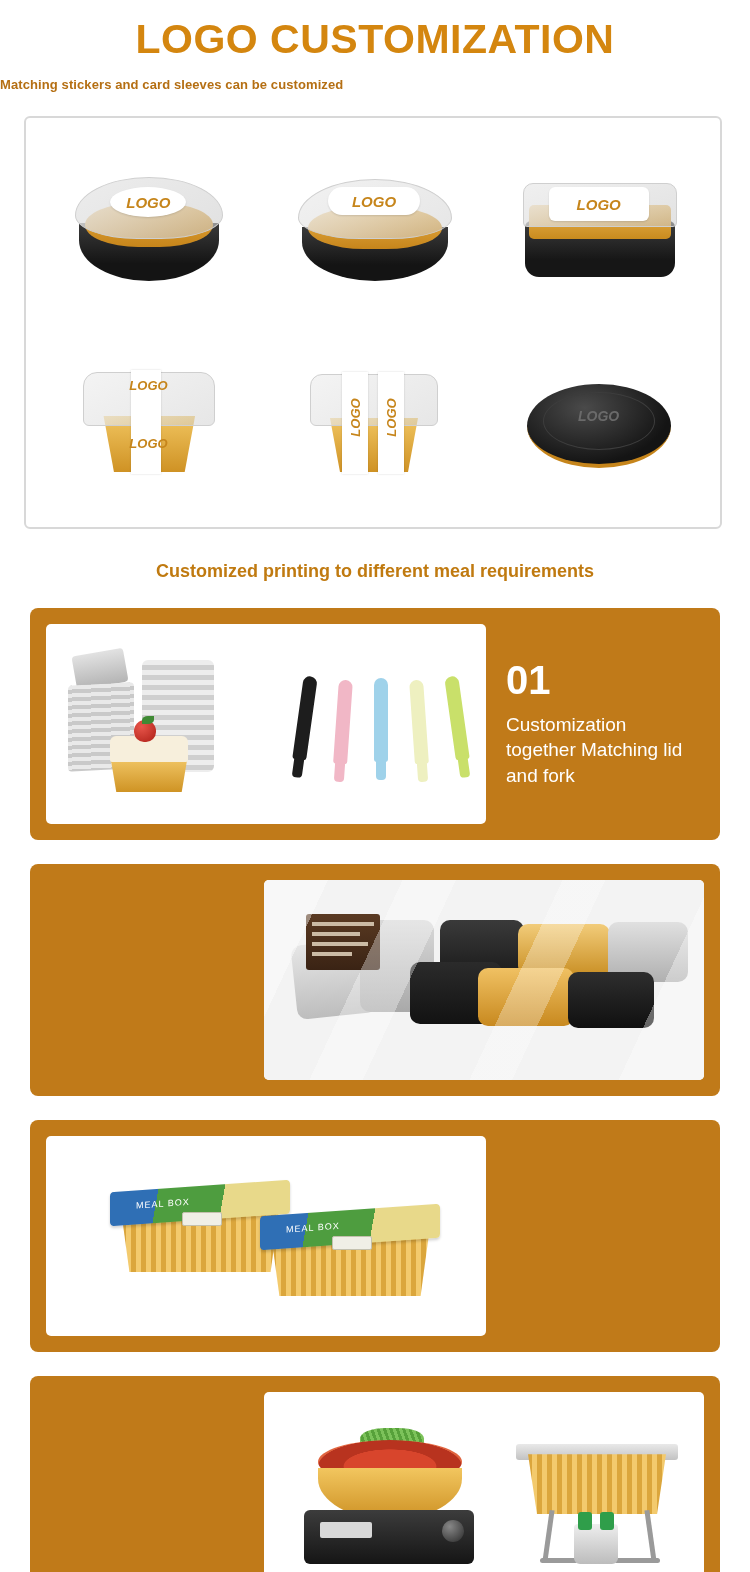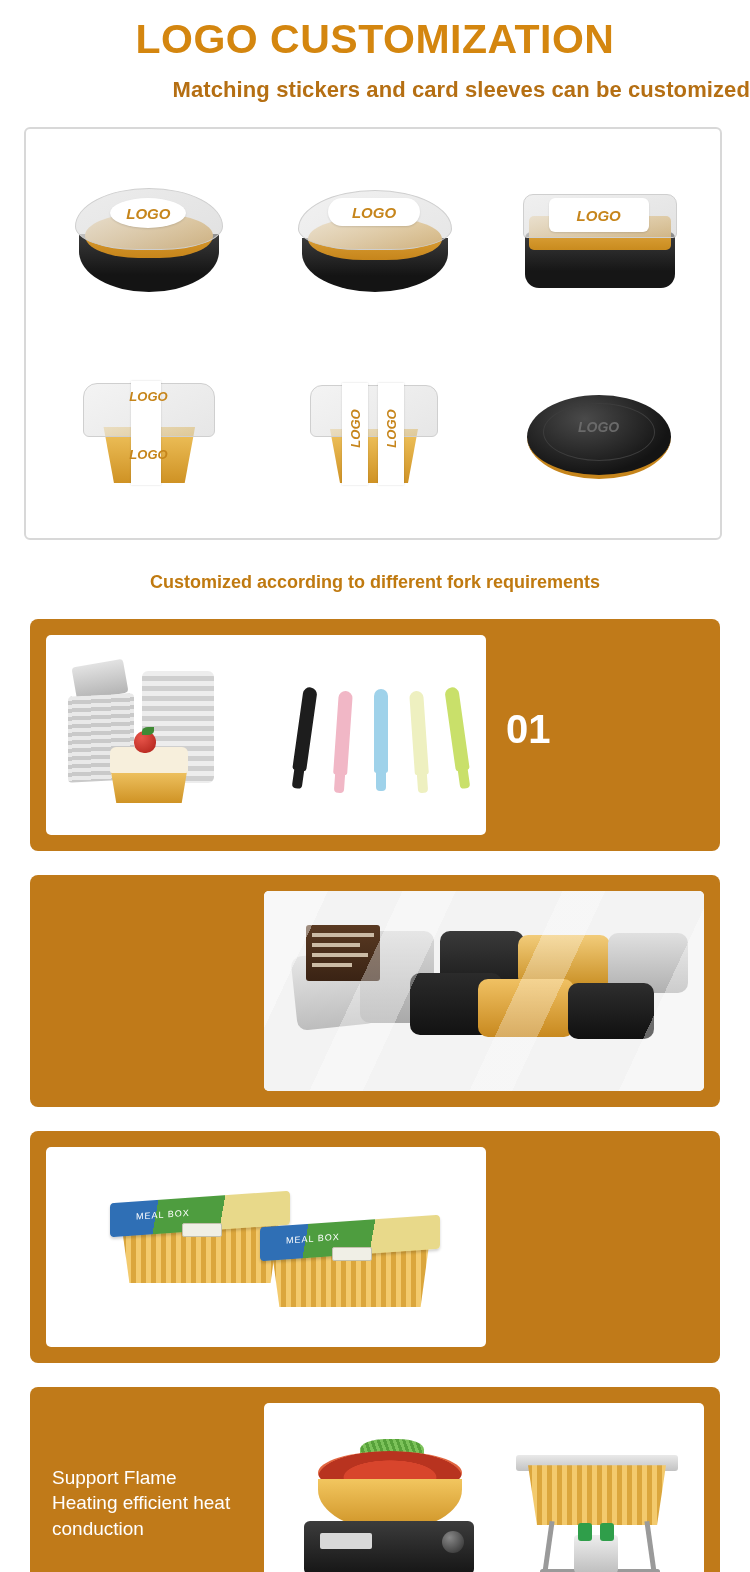--- a/index.html
+++ b/index.html
@@ -19,23 +19,23 @@
   .page-title {
     text-align: center;
     color: #d4860f;
     font-size: 41px;
     font-weight: bold;
     letter-spacing: 0.5px;
     padding-top: 16px;
     line-height: 1.15;
   }
   .page-subtitle {
-    text-align: right;
+    text-align: left;
     color: #b56f13;
-    font-size: 22px;
+    font-size: 13px;
     font-weight: bold;
     padding-top: 14px;
     letter-spacing: 0.1px;
   }
 
   
   .showcase {
     margin: 24px 28px 0 24px;
     border: 2px solid #d8d8d8;
     border-radius: 6px;
@@ -378,41 +378,42 @@
 
     <div class="prod">
       <div class="p6-disc"></div>
       <div class="p6-inner"></div>
       <div class="p6-label">LOGO</div>
     </div>
 
   </div>
 </div>
 
-<div class="section-heading">Customized according to different fork requirements</div>
+<div class="section-heading">Customized printing to different meal requirements</div>
 
 <div class="cards">
 
   <div class="card">
     <div class="card-photo">
       <div class="c1-tray-small"></div>
       <div class="c1-stack1"></div>
       <div class="c1-stack2"></div>
       <div class="c1-gold-tray"></div>
       <div class="c1-cream"></div>
       <div class="c1-berry"></div>
       <div class="c1-leaf"></div>
       <div class="fork f1"></div>
       <div class="fork f2"></div>
       <div class="fork f3"></div>
       <div class="fork f4"></div>
       <div class="fork f5"></div>
     </div>
     <div class="card-text">
       <div class="card-num">01</div>
+      <div class="card-desc">Customization together Matching lid and fork</div>
     </div>
   </div>
 
   <div class="card reverse">
     <div class="card-photo">
       <div class="c2">
         <div class="blob c2-b1"></div>
         <div class="blob c2-b2"></div>
         <div class="blob c2-b4"></div>
         <div class="blob c2-b6"></div>
@@ -461,17 +462,16 @@
       <div class="c4-trayfilm"></div>
       <div class="c4-tray"></div>
       <div class="c4-stand-l"></div>
       <div class="c4-stand-r"></div>
       <div class="c4-stand-b"></div>
       <div class="c4-can"></div>
       <div class="c4-cap1"></div>
       <div class="c4-cap2"></div>
     </div>
     <div class="card-text">
-      <div class="card-desc">Support Flame Heating efficient heat conduction</div>
     </div>
   </div>
 
 </div>
 
 </body></html>

